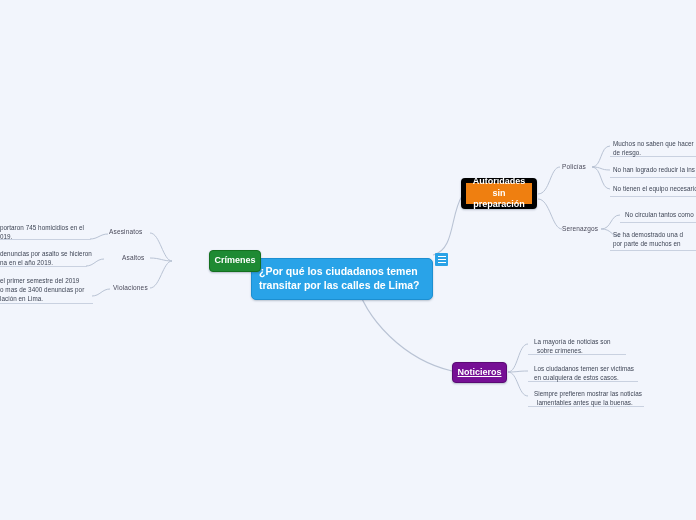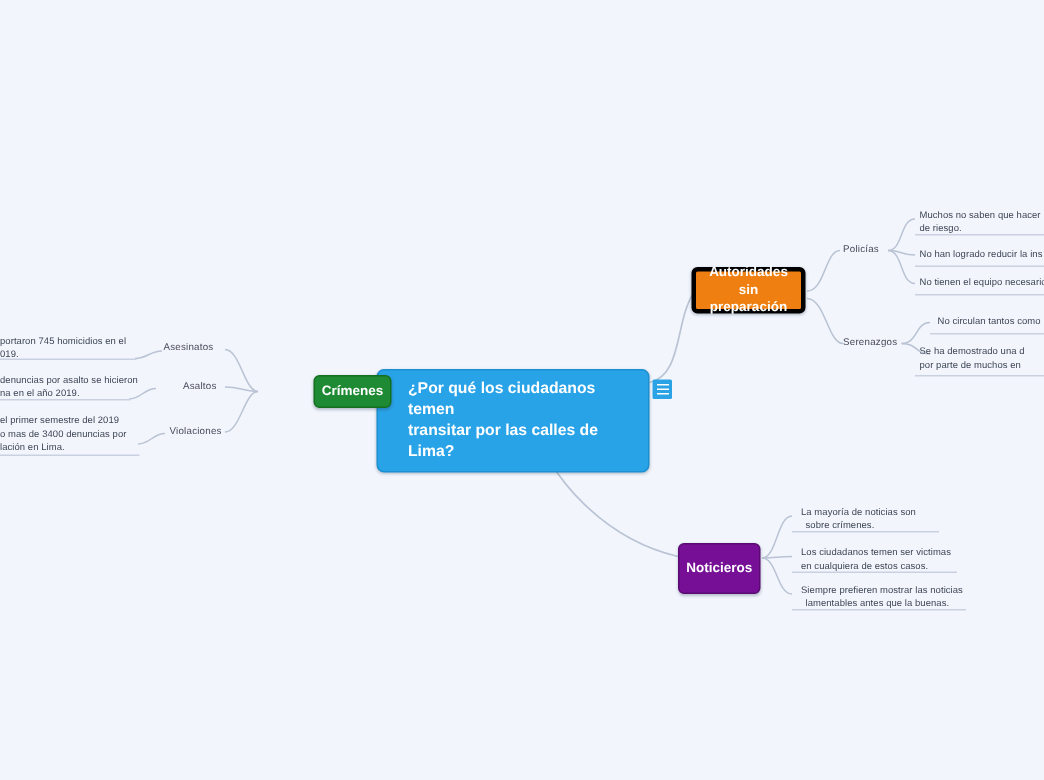--- a/index.html
+++ b/index.html
@@ -27,31 +27,31 @@
     height: 520px;
     pointer-events: none;
   }
   .node {
     position: absolute;
     box-sizing: border-box;
   }
   
   .root-node {
     left: 251px;
-    top: 246px;
+    top: 258px;
     width: 182px;
     min-height: 37px;
     background: #29a3e8;
     border: 1px solid #1c8fd1;
     border-radius: 5px;
     color: #ffffff;
     font-size: 10.5px;
     font-weight: bold;
     line-height: 1.32;
-    padding: 6px 9px 6px 20px;
+    padding: 6px 9px 6px 7px;
     box-shadow: 0 1px 2px rgba(40,60,90,0.28);
     display: flex;
   }
   .root-node span { display: block; }
   .note-badge {
     position: absolute;
     left: 435px;
     top: 253px;
     width: 13px;
     height: 13px;
@@ -93,31 +93,32 @@
     background: #1e8a33;
     border: 1px solid #14701f;
     margin-left: 37px;
   }
   .l1-autoridades {
     left: 461px;
     top: 178px;
     width: 76px;
     height: 31px;
     background: #ef7f10;
-    border: 3px solid #000000;
+    border: 5px solid #000000;
     flex-direction: column;
     align-items: center;
   }
   .l1-noticieros {
     left: 452px;
     top: 362px;
     width: 55px;
-    height: 34px;
+    height: 21px;
     background: #760f95;
     border: 1px solid #5b0a74;
+    text-decoration: underline;
   }
 
   
   .l2 {
     font-size: 6.5px;
     color: #4a4a5a;
     letter-spacing: 0.15px;
     white-space: nowrap;
   }
 

